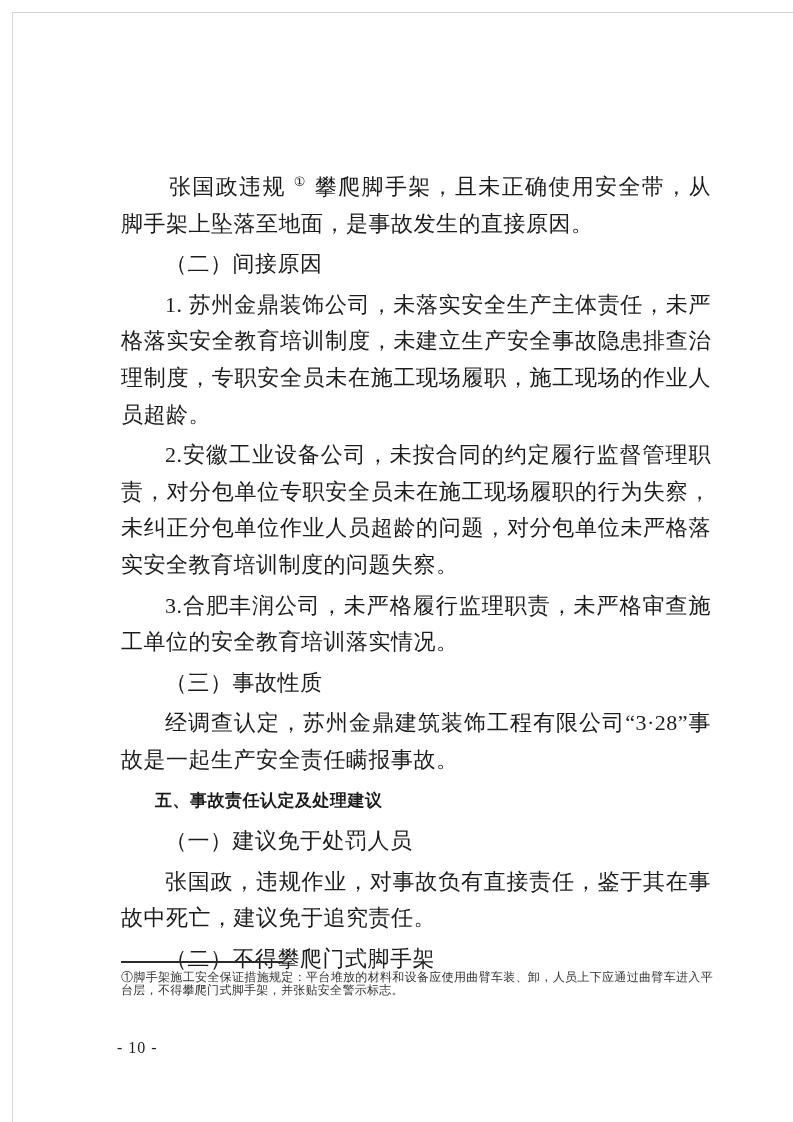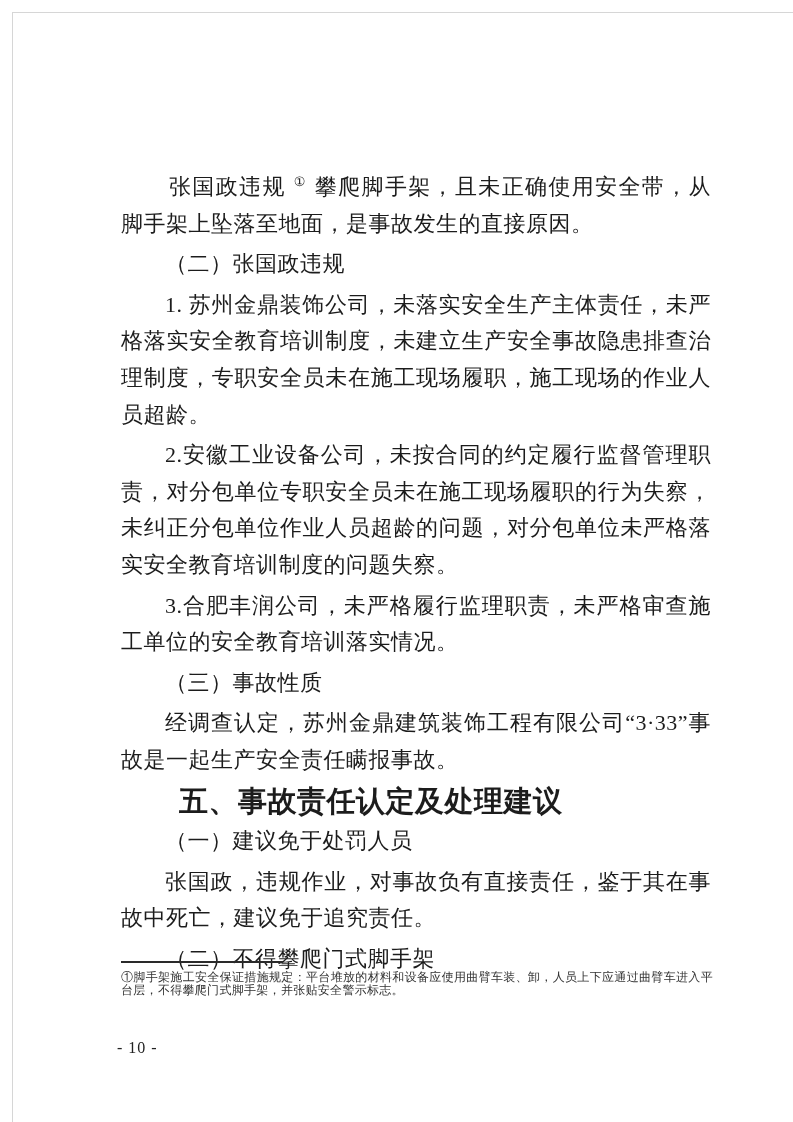--- a/index.html
+++ b/index.html
@@ -32,21 +32,21 @@
   .para {
     text-indent: 2em;
   }
   .heading-kai {
     text-indent: 2em;
   }
   .heading-bold {
     text-indent: 2em;
     font-family: "Liberation Sans", "DejaVu Sans", sans-serif;
     font-weight: bold;
-    font-size: 29px;
+    font-size: 17px;
   }
   .fnref {
     font-size: 13px;
     vertical-align: super;
     line-height: 0;
   }
   .footnote {
     position: absolute;
     left: 100px;
     top: 940px;
@@ -76,31 +76,31 @@
 </style>
 </head>
 <body>
 
 <div class="page">
 
   <div class="content">
 
     <p class="para"><span>张国政违规</span><span class="fnref">①</span><span>攀爬脚手架，且未正确使用安全带，从脚手架上坠落至地面，是事故发生的直接原因。</span></p>
 
-    <p class="heading-kai">（二）张国政违规</p>
+    <p class="heading-kai">（二）间接原因</p>
 
     <p class="para">1. 苏州金鼎装饰公司，未落实安全生产主体责任，未严格落实安全教育培训制度，未建立生产安全事故隐患排查治理制度，专职安全员未在施工现场履职，施工现场的作业人员超龄。</p>
 
     <p class="para">2.安徽工业设备公司，未按合同的约定履行监督管理职责，对分包单位专职安全员未在施工现场履职的行为失察，未纠正分包单位作业人员超龄的问题，对分包单位未严格落实安全教育培训制度的问题失察。</p>
 
     <p class="para">3.合肥丰润公司，未严格履行监理职责，未严格审查施工单位的安全教育培训落实情况。</p>
 
     <p class="heading-kai">（三）事故性质</p>
 
-    <p class="para">经调查认定，苏州金鼎建筑装饰工程有限公司“3·33”事故是一起生产安全责任瞒报事故。</p>
+    <p class="para">经调查认定，苏州金鼎建筑装饰工程有限公司“3·28”事故是一起生产安全责任瞒报事故。</p>
 
     <p class="heading-bold">五、事故责任认定及处理建议</p>
 
     <p class="heading-kai">（一）建议免于处罚人员</p>
 
     <p class="para">张国政，违规作业，对事故负有直接责任，鉴于其在事故中死亡，建议免于追究责任。</p>
 
     <p class="heading-kai">（二）不得攀爬门式脚手架</p>
 
 

